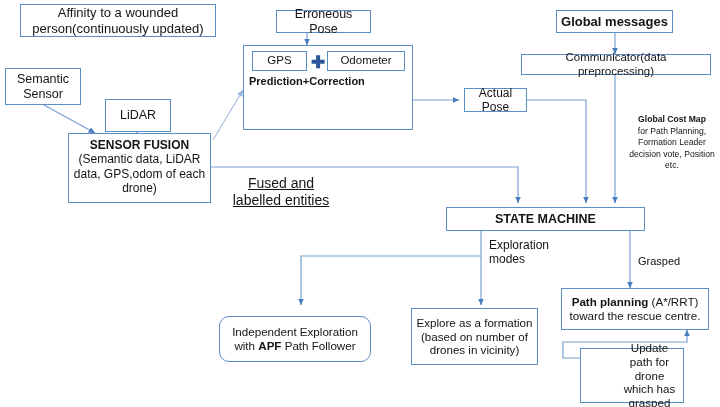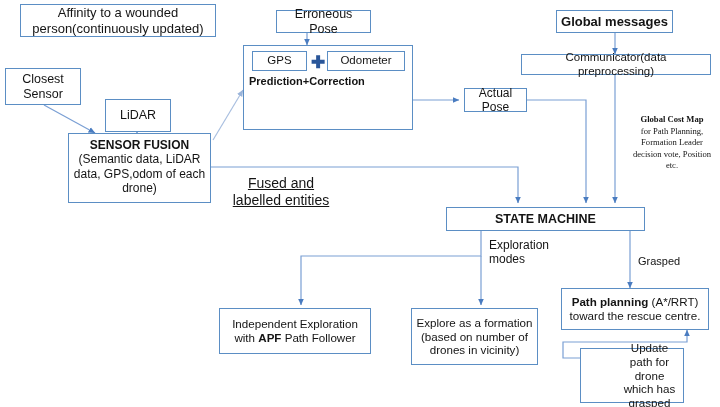--- a/index.html
+++ b/index.html
@@ -82,21 +82,21 @@
     <path class="ln" d="M630,231 L630,288" marker-end="url(#ah)"></path>
 
     <path class="ln" d="M580,358 L563,358 L563,342 L687,342 L687,330" marker-end="url(#ah)"></path>
   </svg>
 
   <div class="box" style="left:20px;top:4px;width:196px;height:33px;font-size:13px;">
     <span>Affinity to a wounded person(continuously updated)</span>
   </div>
 
   <div class="box" style="left:5px;top:68px;width:76px;height:37px;font-size:12.5px;">
-    <span>Closest Sensor</span>
+    <span>Semantic Sensor</span>
   </div>
 
   <div class="box" style="left:105px;top:72px;width:66px;height:33px;font-size:12.5px;margin-top:27px;">
     <span>LiDAR</span>
   </div>
 
   <div class="box" style="left:276px;top:10px;width:95px;height:23px;font-size:12.5px;">
     <span>Erroneous Pose</span>
   </div>
 
@@ -127,21 +127,21 @@
 
   <div class="box" style="left:68px;top:133px;width:143px;height:70px;display:block;font-size:12px;padding:4px 3px;">
     <div style="font-weight:bold;text-align:center;">SENSOR FUSION</div>
     <div style="text-align:center;line-height:1.22;">(Semantic data, LiDAR data, GPS,odom of each drone)</div>
   </div>
 
   <div class="box" style="left:446px;top:207px;width:199px;height:24px;font-size:12.5px;font-weight:bold;">
     <span>STATE MACHINE</span>
   </div>
 
-  <div class="box" style="left:219px;top:308px;width:152px;height:46px;font-size:11.6px;">
+  <div class="box" style="left:219px;top:316px;width:152px;height:46px;font-size:11.6px;border-radius:10px;">
     <span>
       <span>Independent Exploration with </span><b>APF</b><span> Path Follower</span>
     </span>
   </div>
 
   <div class="box" style="left:411px;top:308px;width:127px;height:57px;font-size:11.6px;">
     <span>Explore as a formation (based on number of drones in vicinity)</span>
   </div>
 
   <div class="box" style="left:561px;top:288px;width:148px;height:42px;font-size:11.6px;">
@@ -153,18 +153,18 @@
   <div class="box" style="left:580px;top:348px;width:104px;height:55px;font-size:11.6px;padding-left:39px;">
     <span>Update path for drone which has grasped</span>
   </div>
 
   <div class="label wrap" style="left:228px;top:175px;width:106px;font-size:14px;text-decoration:underline;">Fused and labelled entities</div>
 
   <div class="label wrap" style="left:489px;top:238px;width:62px;font-size:12px;text-align:left;">Exploration modes</div>
 
   <div class="label" style="left:638px;top:255px;font-size:11px;text-align:left;">Grasped</div>
 
-  <div class="label wrap" style="left:628px;top:114px;width:88px;font-size:8.6px;line-height:1.35;font-family:Liberation Serif, serif;">
+  <div class="label wrap" style="left:628px;top:114px;width:88px;font-size:8.6px;line-height:1.35;">
     <b>Global Cost Map</b><br>
     <span>for Path Planning, Formation Leader decision vote, Position etc.</span>
   </div>
 
 </div>
 
 </body></html>

